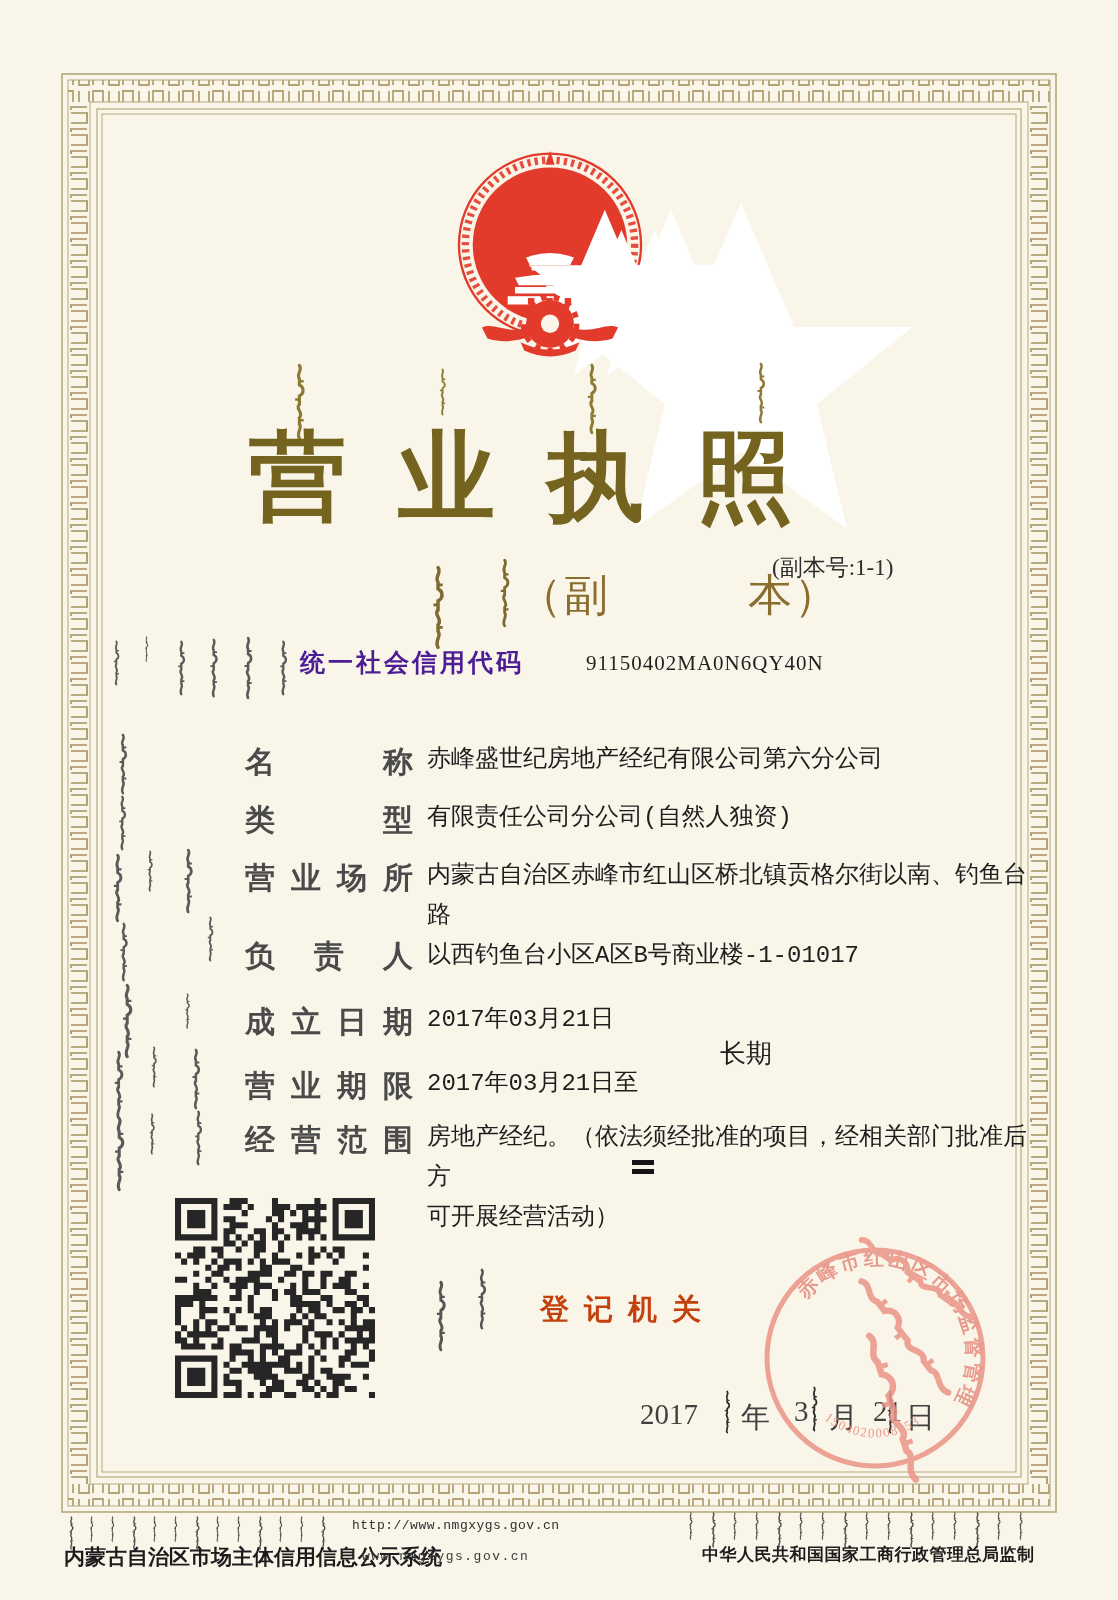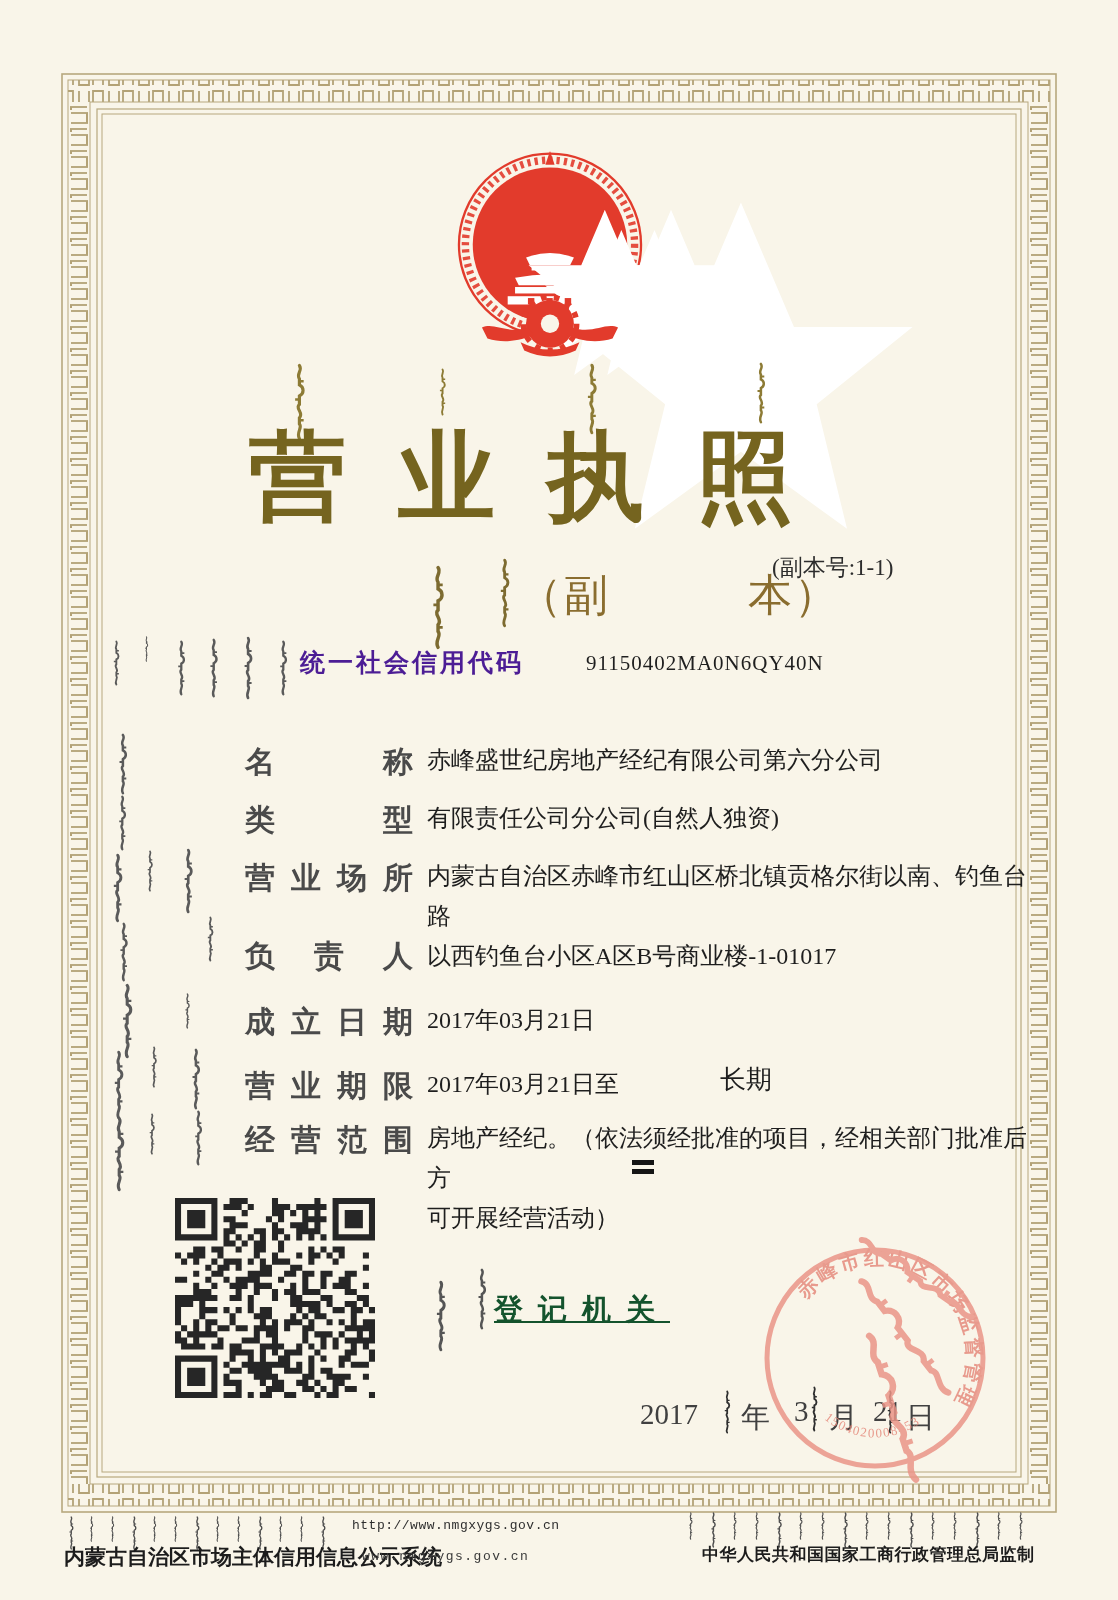--- a/index.html
+++ b/index.html
@@ -6,29 +6,29 @@
   .page{position:relative;width:1118px;height:1600px;background:#f9f5e9;overflow:hidden;
         font-family:"Liberation Serif",serif;color:#222;}
   svg{position:absolute;overflow:visible;}
   .abs{position:absolute;}
   .title{left:-25px;top:424px;width:100%;text-align:center;font-family:"Liberation Sans",sans-serif;
          font-weight:900;font-size:97px;letter-spacing:52px;text-indent:26px;color:#75641f;line-height:1.1;}
   .subtitle{left:518px;top:566px;font-size:44px;color:#8a6d2f;letter-spacing:2px;}
   .copynum{left:772px;top:552px;font-size:23px;color:#2d2d2d;}
   .credit-label{left:300px;top:646px;font-size:25px;font-weight:600;letter-spacing:3px;color:#4c1d95;}
   .credit-value{left:586px;top:651px;font-size:21px;letter-spacing:1px;color:#1f1f1f;}
-  .row{position:absolute;left:245px;display:flex;align-items:flex-start;}
+  .row{position:absolute;left:245px;display:flex;align-items:flex-start;font-family:Liberation Mono, monospace;}
   .flabel{flex:none;width:168px;font-size:30px;font-weight:600;color:#4a4a4a;
           text-align:justify;text-align-last:justify;padding-top:2px;}
   .fvalue{margin-left:14px;width:600px;font-size:24px;line-height:40px;color:#1e1e1e;}
   .fvalue .l{display:block;}
-  .extra{left:720px;top:1062px;font-size:26px;color:#1e1e1e;}
+  .extra{left:720px;top:1036px;font-size:26px;color:#1e1e1e;}
   .scope-mark{left:632px;top:1160px;width:22px;}
   .scope-mark div{height:5px;background:#151515;margin-bottom:4px;}
-  .registrar{left:494px;top:1290px;font-size:29px;font-weight:600;letter-spacing:15px;color:#14532d;text-decoration:underline;}
+  .registrar{left:540px;top:1290px;font-size:29px;font-weight:600;letter-spacing:15px;color:#c2410c;}
   .dt{position:absolute;font-size:29px;color:#404040;}
   .seal{opacity:.85;}
   .f-url1{left:352px;top:1518px;font-family:"Liberation Mono",monospace;font-size:13px;letter-spacing:.5px;color:#2e2e2e;}
   .f-line1{left:64px;top:1543px;font-size:21px;font-weight:700;color:#1c1c1c;}
   .f-url2{left:362px;top:1549px;font-family:"Liberation Mono",monospace;font-size:13px;letter-spacing:1.5px;color:#3a3a3a;}
   .f-line2{left:702px;top:1543px;font-size:17px;font-weight:700;letter-spacing:.5px;color:#1c1c1c;}
   .mg{position:absolute;}
 </style>
 </head>
 <body>

